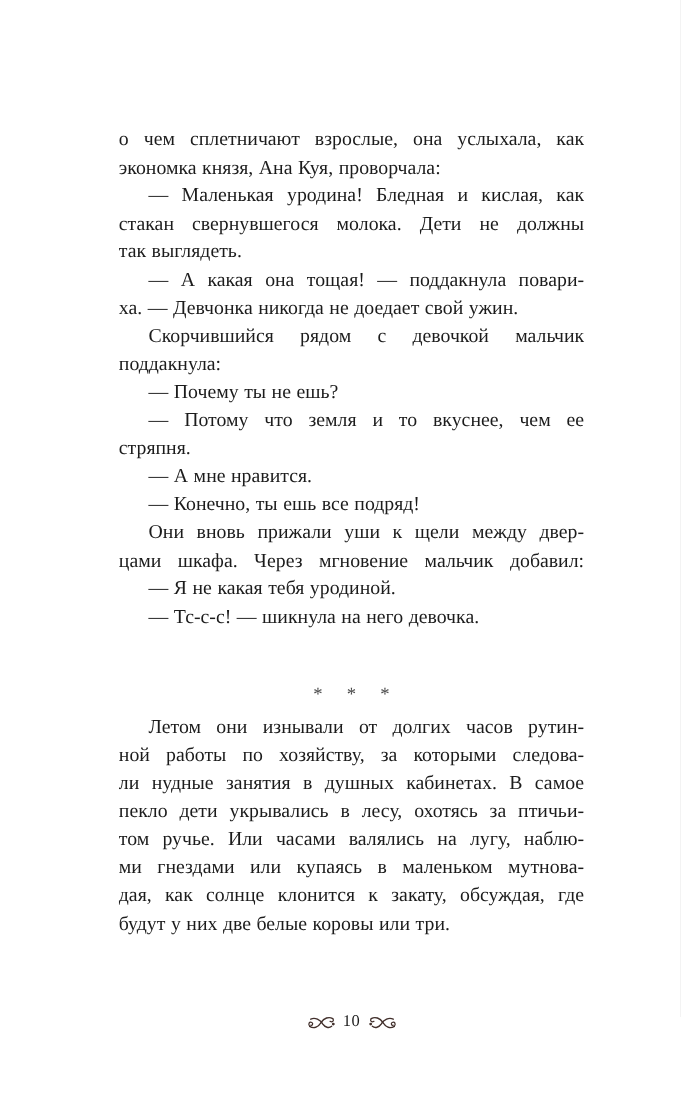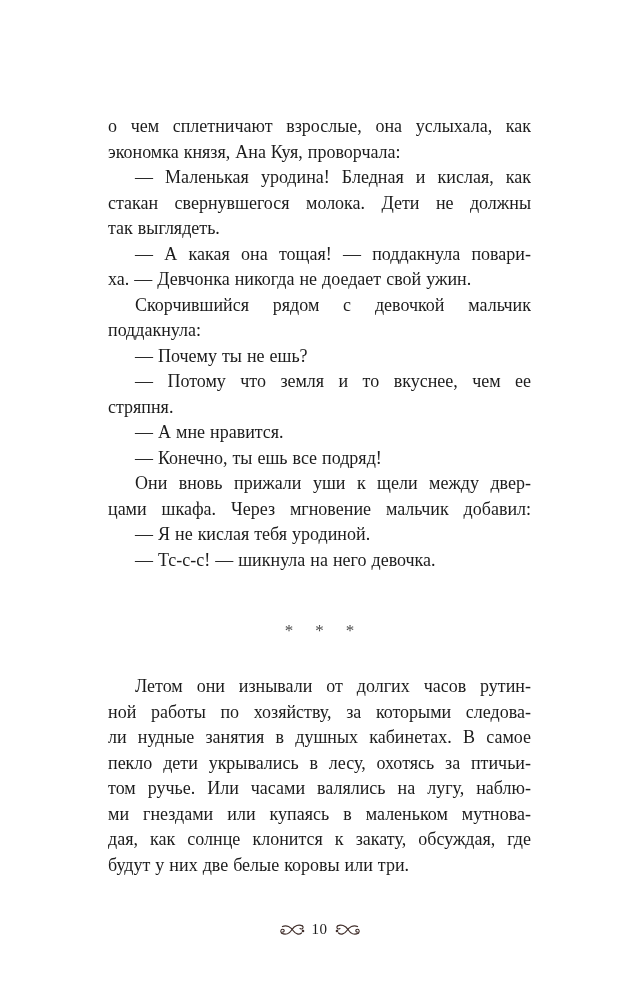--- a/index.html
+++ b/index.html
@@ -16,21 +16,21 @@
     overflow: hidden;
     font-family: "Liberation Serif", "DejaVu Serif", serif;
   }
   .text-block {
     position: absolute;
     left: 108px;
     width: 423px;
     color: var(--text-color, #1c1c1c);
   }
   .text-block.section-1 { top: 114px; }
-  .text-block.section-2 { top: 674px; }
+  .text-block.section-2 { top: 648px; }
   .text-line {
     font-size: 18px;
     line-height: 25.5px;
     height: 25.5px;
     overflow: hidden;
     text-align: justify;
     word-spacing: 0.5px;
   }
   .text-line.justify { text-align-last: justify; }
   .text-line.nojustify { text-align-last: left; }
@@ -97,21 +97,21 @@
       <div class="text-line nojustify">ха. — Девчонка никогда не доедает свой ужин.</div>
       <div class="text-line indent justify">Скорчившийся рядом с девочкой мальчик</div>
       <div class="text-line nojustify">поддакнула:</div>
       <div class="text-line indent nojustify">— Почему ты не ешь?</div>
       <div class="text-line indent justify">— Потому что земля и то вкуснее, чем ее</div>
       <div class="text-line nojustify">стряпня.</div>
       <div class="text-line indent nojustify">— А мне нравится.</div>
       <div class="text-line indent nojustify">— Конечно, ты ешь все подряд!</div>
       <div class="text-line indent justify">Они вновь прижали уши к щели между двер-</div>
       <div class="text-line justify">цами шкафа. Через мгновение мальчик добавил:</div>
-      <div class="text-line indent nojustify">— Я не кислая тебя уродиной.</div>
+      <div class="text-line indent nojustify">— Я не какая тебя уродиной.</div>
       <div class="text-line indent nojustify">— Тс-с-с! — шикнула на него девочка.</div>
     </div>
 
   <div class="separator">
       <span class="sep-asterisk">*</span>
       <span class="sep-asterisk">*</span>
       <span class="sep-asterisk">*</span>
     </div>
 
   <div class="text-block section-2">

